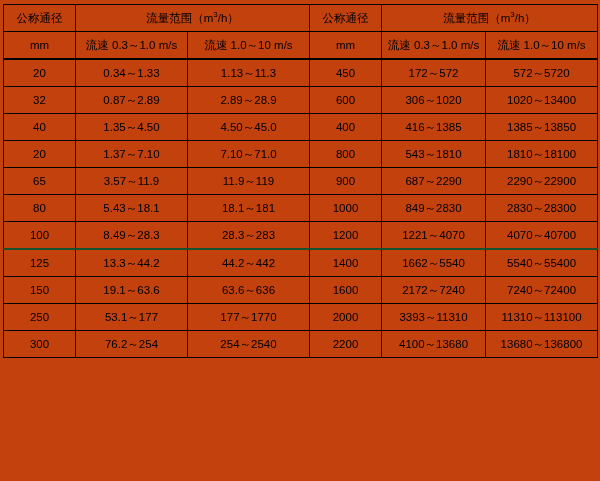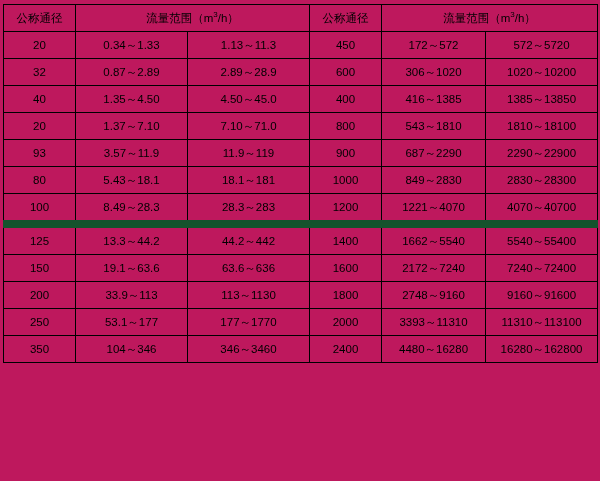--- a/index.html
+++ b/index.html
@@ -11,21 +11,21 @@
     width: 600px;
     height: 481px;
     font-family: "Liberation Sans", sans-serif;
     color: #000000;
     overflow: hidden;
   }
   .sheet {
     width: 600px;
     height: 481px;
     position: relative;
-    background: #be185d;
+    background: #c2410c;
     box-sizing: border-box;
     padding: 4px 3px 3px 3px;
   }
   table.flow-table {
     border-collapse: collapse;
     width: 594px;
     table-layout: fixed;
   }
   table.flow-table td,
   table.flow-table th {
@@ -65,21 +65,21 @@
 
   .data-cell {
     font-size: 11.5px;
     letter-spacing: 0px;
   }
   .dn-cell {
     font-size: 11.5px;
   }
   
   tr.sep-after td {
-    border-bottom: 8px solid #14532d;
+    border-bottom: 2px solid #14532d;
   }
   tr.hdr-sub td {
     border-bottom: 2px solid #000000;
   }
 </style>
 </head>
 <body>
 
 <div class="sheet">
   <table class="flow-table">
@@ -91,55 +91,63 @@
       <col class="c-r3">
       <col class="c-r4">
     </colgroup>
     <tbody>
       <tr class="hdr-main">
         <td>公称通径</td>
         <td colspan="2">流量范围（m<span class="sup">3</span>/h）</td>
         <td>公称通径</td>
         <td colspan="2">流量范围（m<span class="sup">3</span>/h）</td>
       </tr>
+      <tr class="hdr-sub">
+        <td class="unit-cell">mm</td>
+        <td>流速 0.3～1.0 m/s</td>
+        <td>流速 1.0～10 m/s</td>
+        <td class="unit-cell">mm</td>
+        <td>流速 0.3～1.0 m/s</td>
+        <td>流速 1.0～10 m/s</td>
+      </tr>
 
       <tr>
         <td class="dn-cell">20</td>
         <td class="data-cell">0.34～1.33</td>
         <td class="data-cell">1.13～11.3</td>
         <td class="dn-cell">450</td>
         <td class="data-cell">172～572</td>
         <td class="data-cell">572～5720</td>
       </tr>
       <tr>
         <td class="dn-cell">32</td>
         <td class="data-cell">0.87～2.89</td>
         <td class="data-cell">2.89～28.9</td>
         <td class="dn-cell">600</td>
         <td class="data-cell">306～1020</td>
-        <td class="data-cell">1020～10200</td>
+        <td class="data-cell">1020～13400</td>
       </tr>
       <tr>
         <td class="dn-cell">40</td>
         <td class="data-cell">1.35～4.50</td>
         <td class="data-cell">4.50～45.0</td>
         <td class="dn-cell">400</td>
         <td class="data-cell">416～1385</td>
         <td class="data-cell">1385～13850</td>
       </tr>
       <tr>
         <td class="dn-cell">20</td>
         <td class="data-cell">1.37～7.10</td>
         <td class="data-cell">7.10～71.0</td>
         <td class="dn-cell">800</td>
         <td class="data-cell">543～1810</td>
         <td class="data-cell">1810～18100</td>
       </tr>
       <tr>
-        <td class="dn-cell">93</td>
+        <td class="dn-cell">65</td>
         <td class="data-cell">3.57～11.9</td>
         <td class="data-cell">11.9～119</td>
         <td class="dn-cell">900</td>
         <td class="data-cell">687～2290</td>
         <td class="data-cell">2290～22900</td>
       </tr>
       <tr>
         <td class="dn-cell">80</td>
         <td class="data-cell">5.43～18.1</td>
         <td class="data-cell">18.1～181</td>
@@ -165,38 +173,30 @@
       </tr>
       <tr>
         <td class="dn-cell">150</td>
         <td class="data-cell">19.1～63.6</td>
         <td class="data-cell">63.6～636</td>
         <td class="dn-cell">1600</td>
         <td class="data-cell">2172～7240</td>
         <td class="data-cell">7240～72400</td>
       </tr>
       <tr>
-        <td class="dn-cell">200</td>
-        <td class="data-cell">33.9～113</td>
-        <td class="data-cell">113～1130</td>
-        <td class="dn-cell">1800</td>
-        <td class="data-cell">2748～9160</td>
-        <td class="data-cell">9160～91600</td>
-      </tr>
-      <tr>
         <td class="dn-cell">250</td>
         <td class="data-cell">53.1～177</td>
         <td class="data-cell">177～1770</td>
         <td class="dn-cell">2000</td>
         <td class="data-cell">3393～11310</td>
         <td class="data-cell">11310～113100</td>
       </tr>
       <tr>
-        <td class="dn-cell">350</td>
-        <td class="data-cell">104～346</td>
-        <td class="data-cell">346～3460</td>
-        <td class="dn-cell">2400</td>
-        <td class="data-cell">4480～16280</td>
-        <td class="data-cell">16280～162800</td>
+        <td class="dn-cell">300</td>
+        <td class="data-cell">76.2～254</td>
+        <td class="data-cell">254～2540</td>
+        <td class="dn-cell">2200</td>
+        <td class="data-cell">4100～13680</td>
+        <td class="data-cell">13680～136800</td>
       </tr>
     </tbody>
   </table>
 </div>
 
 </body></html>

